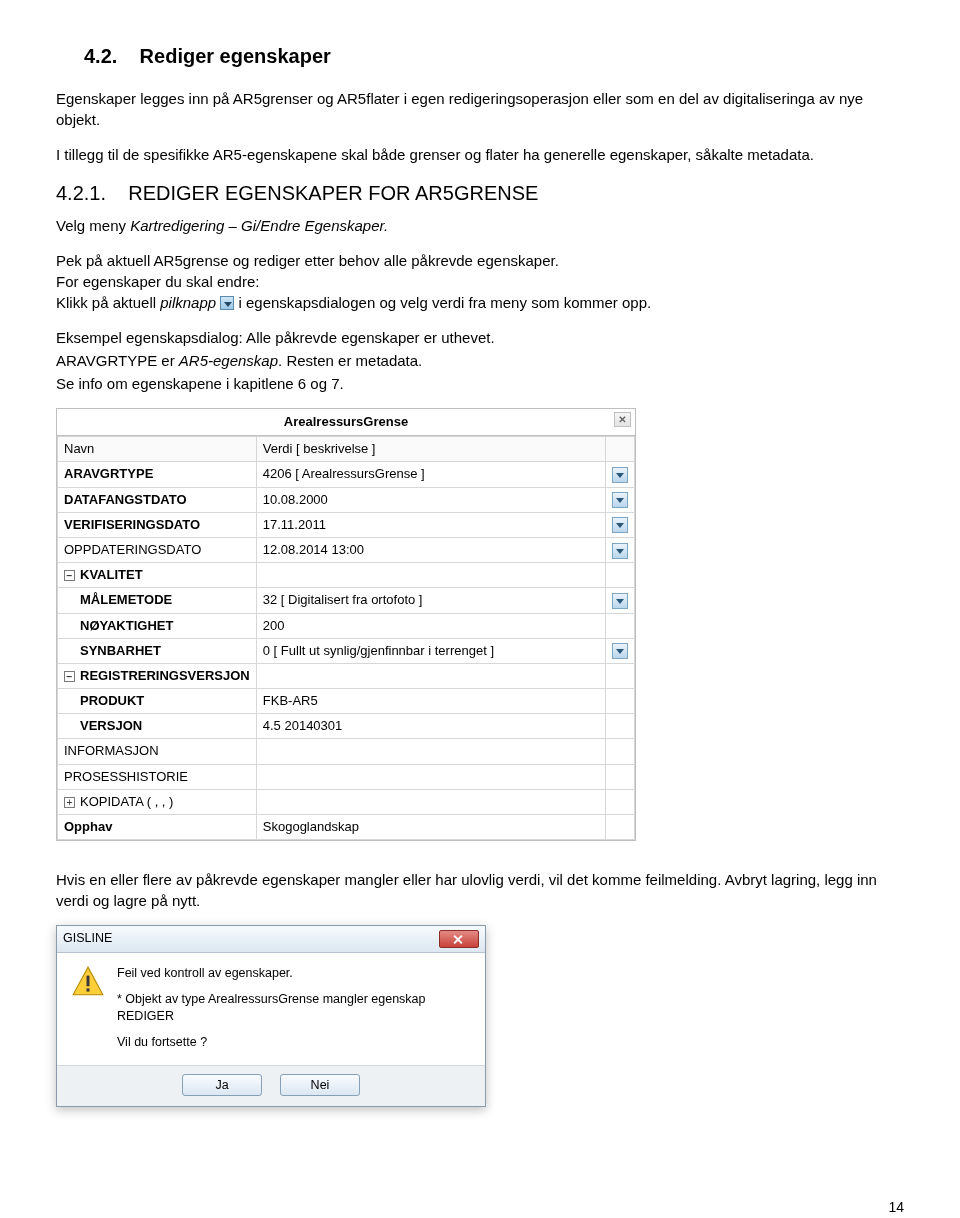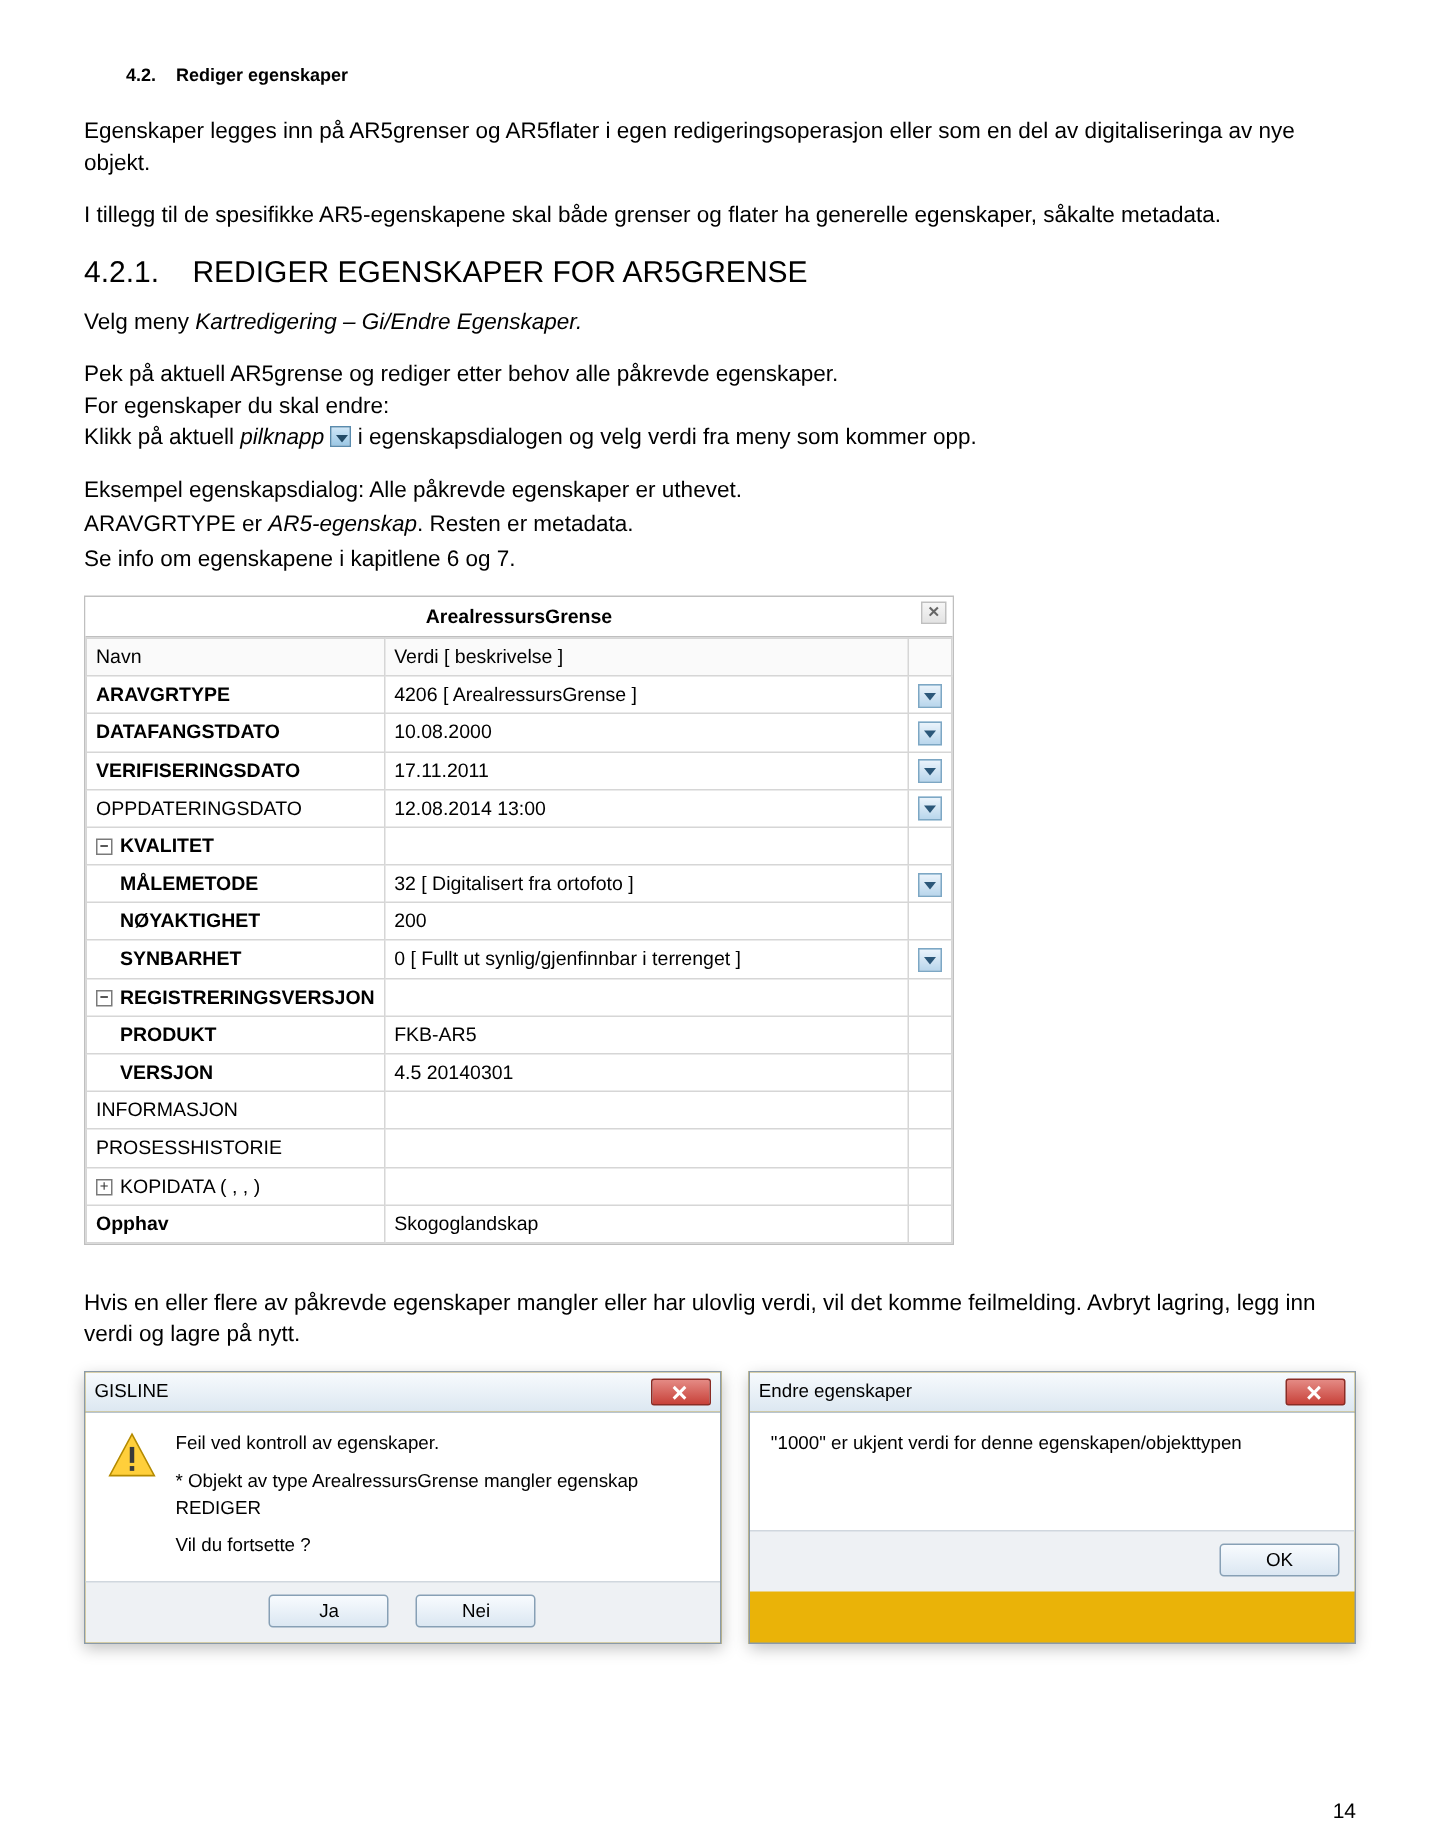--- a/index.html
+++ b/index.html
@@ -8,21 +8,21 @@
     font-size: 15px;
     color: #000;
     margin: 0;
     padding: 42px 56px 30px 56px;
     width: 960px;
     line-height: 1.4;
     position: relative;
     min-height: 1218px;
   }
   h2.sec {
-    font-size: 12px;
+    font-size: 20px;
     font-weight: bold;
     margin: 0 0 18px 0;
     padding-left: 28px;
   }
   p { margin: 0 0 14px 0; }
   .sub-title {
     font-size: 20px;
     margin: 0 0 8px 0;
   }
   .italic { font-style: italic; }
@@ -126,21 +126,21 @@
     border-top: 5px solid #2b5779;
   }
 
   
   .dlg-row {
     display: flex;
     gap: 18px;
     margin-top: 10px;
   }
   .dlg {
-    background: #eab308;
+    background: #f97316;
     border: 1px solid #8a9aa8;
     width: 430px;
     font-family: "Segoe UI", Arial, sans-serif;
     font-size: 12.5px;
     box-shadow: 0 3px 10px rgba(0,0,0,.25);
   }
   .dlg2 { width: 410px; }
   .dlg-title {
     display: flex;
     align-items: center;
@@ -356,30 +356,16 @@
         <div> * Objekt av type ArealressursGrense mangler egenskap REDIGER</div>
         <div>Vil du fortsette ?</div>
       </div>
     </div>
     <div class="dlg-foot">
       <button class="winbtn">Ja</button>
       <button class="winbtn">Nei</button>
     </div>
   </div>
 
-  <div class="dlg dlg2">
-    <div class="dlg-title">
-      <span>Endre egenskaper</span>
-      <span class="xbtn"></span>
-    </div>
-    <div class="dlg-body">
-      <div class="msg">
-        <div>"1000" er ukjent verdi for denne egenskapen/objekttypen</div>
-      </div>
-    </div>
-    <div class="dlg-foot right">
-      <button class="winbtn">OK</button>
-    </div>
-  </div>
 
 </div>
 
 <div class="pagenum">14</div>
 
 </body></html>

